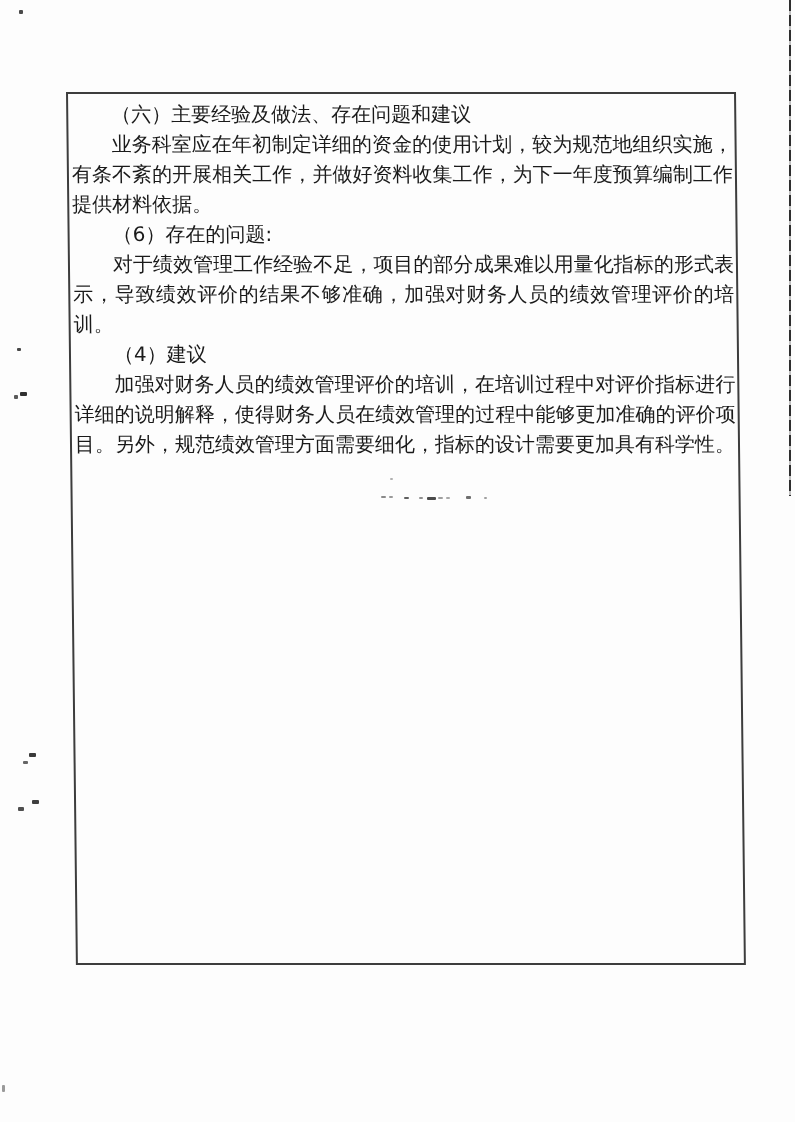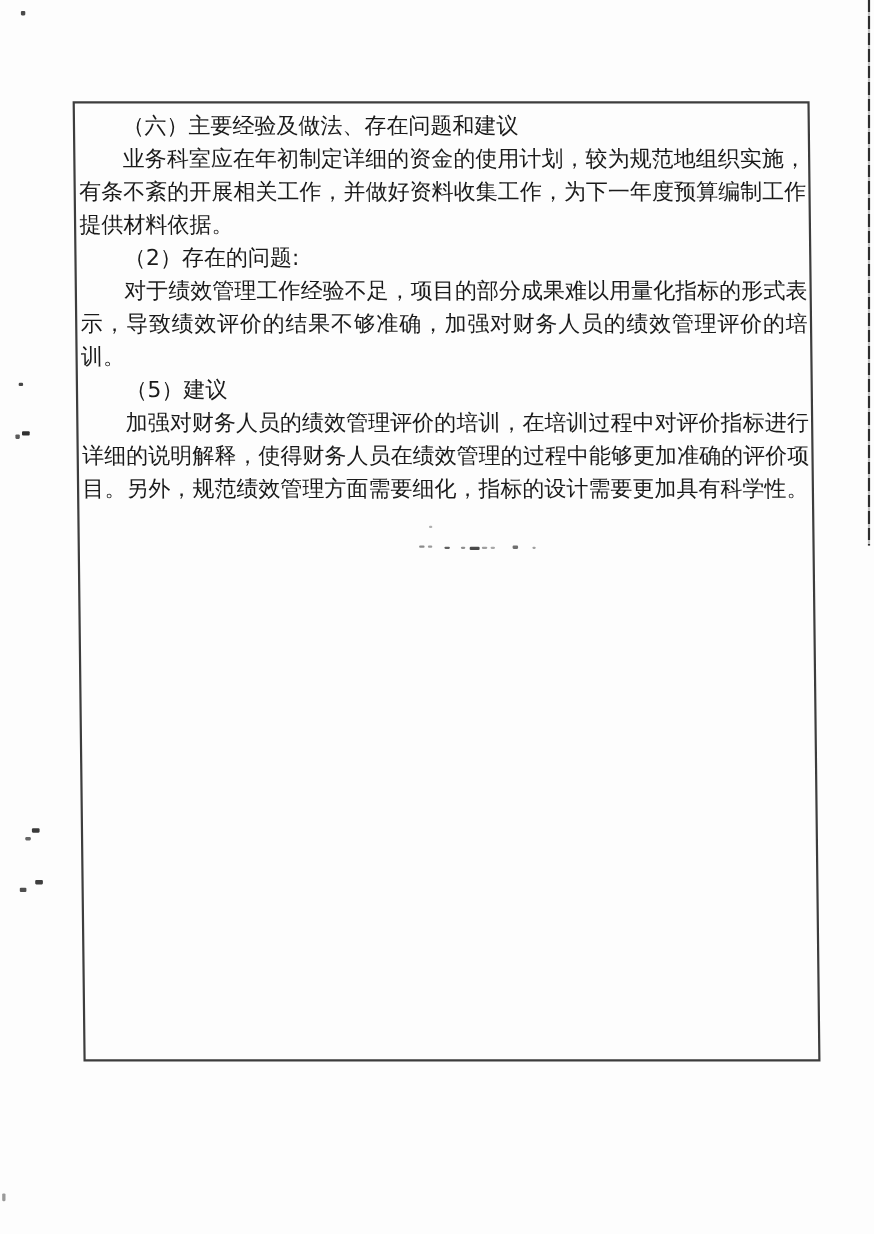--- a/index.html
+++ b/index.html
@@ -83,20 +83,20 @@
       <span class="speck" style="left: 466px; top: 496px; width: 5px; height: 3px; background: rgb(111, 111, 111);"></span>
       <span class="speck" style="left: 484px; top: 497px; width: 3px; height: 2px; background: rgb(160, 160, 160);"></span>
       <span class="speck" style="left: 390px; top: 478px; width: 3px; height: 2px; background: rgb(176, 176, 176);"></span>
     </div>
 
   <div class="doc-box">
     <p>（六）主要经验及做法、存在问题和建议</p>
 
     <p>业务科室应在年初制定详细的资金的使用计划，较为规范地组织实施，有条不紊的开展相关工作，并做好资料收集工作，为下一年度预算编制工作提供材料依据。</p>
 
-    <p>（2）存在的问题:</p>
+    <p>（6）存在的问题:</p>
     <p>对于绩效管理工作经验不足，项目的部分成果难以用量化指标的形式表示，导致绩效评价的结果不够准确，加强对财务人员的绩效管理评价的培训。</p>
 
-    <p>（5）建议</p>
+    <p>（4）建议</p>
     <p>加强对财务人员的绩效管理评价的培训，在培训过程中对评价指标进行详细的说明解释，使得财务人员在绩效管理的过程中能够更加准确的评价项目。另外，规范绩效管理方面需要细化，指标的设计需要更加具有科学性。</p>
   </div>
 
 </div>
 
 </body></html>

